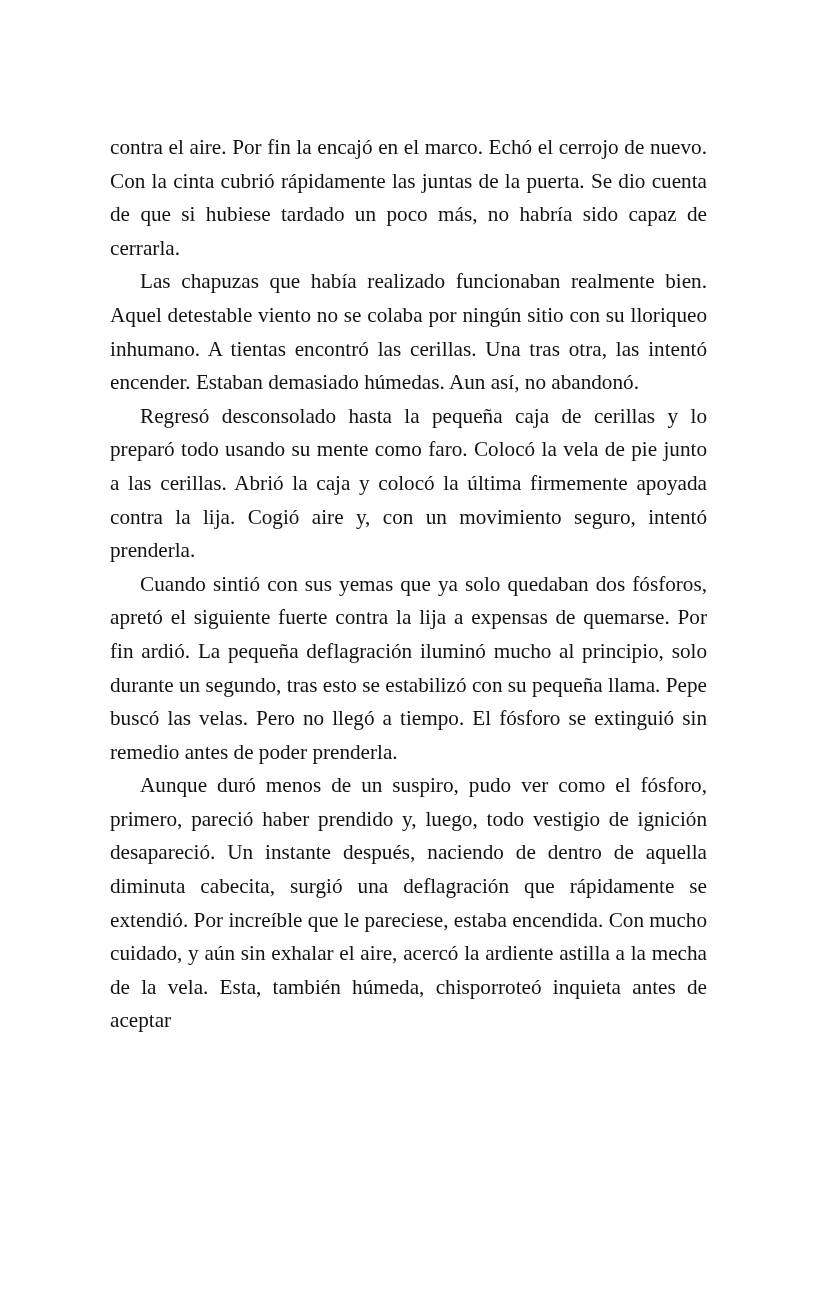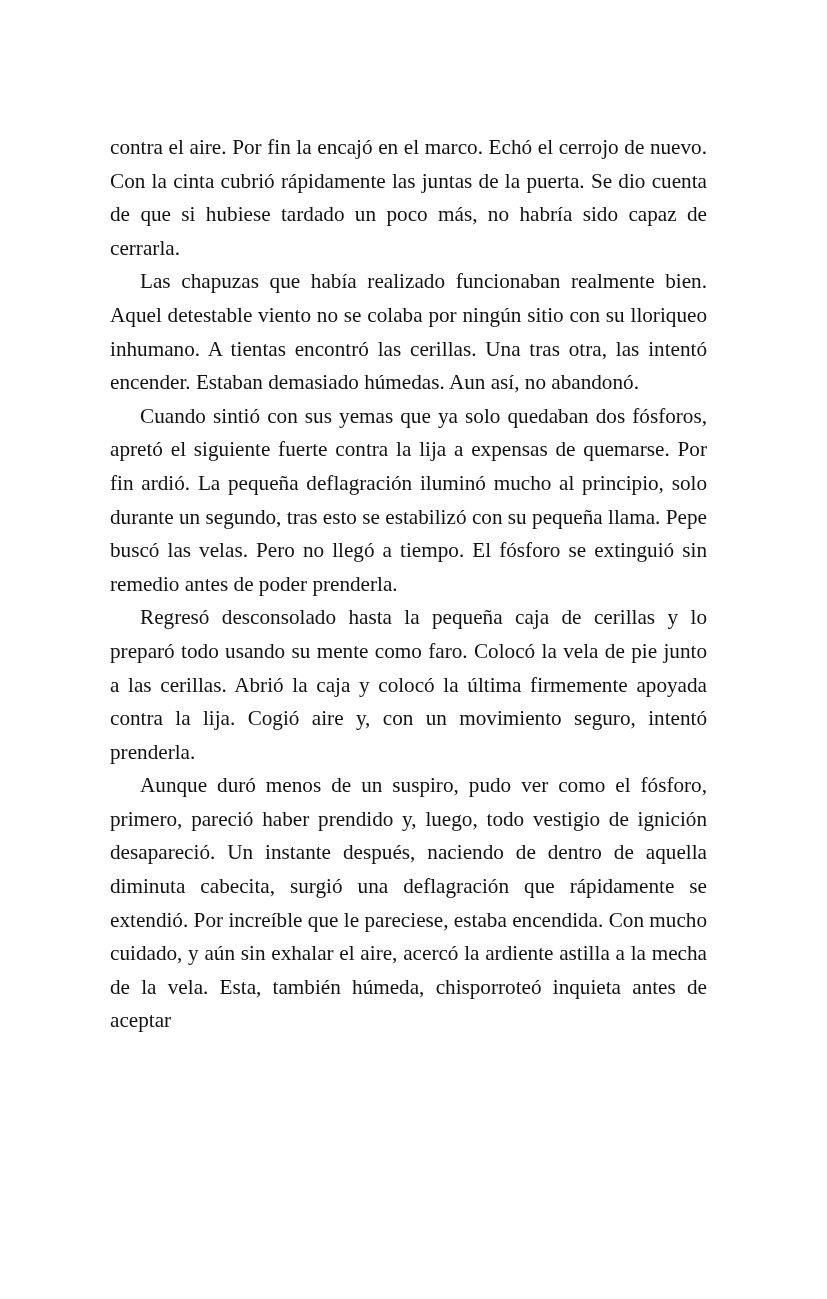--- a/index.html
+++ b/index.html
@@ -47,20 +47,20 @@
 </head>
 <body>
 
 <div class="page" style="--paper: #ffffff;">
   <div class="text-column" style="color: rgb(18, 18, 18);">
 
     <p class="para continuation">contra el aire. Por fin la encajó en el marco. Echó el cerrojo de nuevo. Con la cinta cubrió rápidamente las juntas de la puerta.  Se dio cuenta de que si hubiese tardado un poco más, no habría sido capaz de cerrarla.</p>
 
     <p class="para">Las chapuzas que había realizado funcionaban realmente bien. Aquel detestable viento no se colaba por ningún sitio con su lloriqueo inhumano. A tientas encontró las cerillas. Una tras otra, las intentó encender. Estaban demasiado húmedas. Aun así, no abandonó.</p>
 
+    <p class="para">Regresó desconsolado hasta la pequeña caja de cerillas y lo preparó todo usando su mente como faro. Colocó la vela de pie junto a las cerillas. Abrió la caja y colocó la última firmemente apoyada contra la lija. Cogió aire y, con un movimiento seguro, intentó prenderla.</p>
+
     <p class="para">Cuando sintió con sus yemas que ya solo quedaban dos fósforos, apretó el siguiente fuerte contra la lija a expensas de quemarse. Por fin ardió. La pequeña deflagración iluminó mucho al principio, solo durante un segundo, tras esto se estabilizó con su pequeña llama. Pepe buscó las velas. Pero no llegó a tiempo. El fósforo se extinguió sin remedio antes de poder prenderla.</p>
-
-    <p class="para">Regresó desconsolado hasta la pequeña caja de cerillas y lo preparó todo usando su mente como faro. Colocó la vela de pie junto a las cerillas. Abrió la caja y colocó la última firmemente apoyada contra la lija. Cogió aire y, con un movimiento seguro, intentó prenderla.</p>
 
     <p class="para">Aunque duró menos de un suspiro, pudo ver como el fósforo, primero, pareció haber prendido y, luego, todo vestigio de ignición desapareció. Un instante después, naciendo de dentro de aquella diminuta cabecita, surgió una deflagración que rápidamente se extendió. Por increíble que le pareciese, estaba encendida. Con mucho cuidado, y aún sin exhalar el aire, acercó la ardiente astilla a la mecha de la vela. Esta, también húmeda, chisporroteó inquieta antes de aceptar</p>
 
   </div>
 </div>
 
 </body></html>

